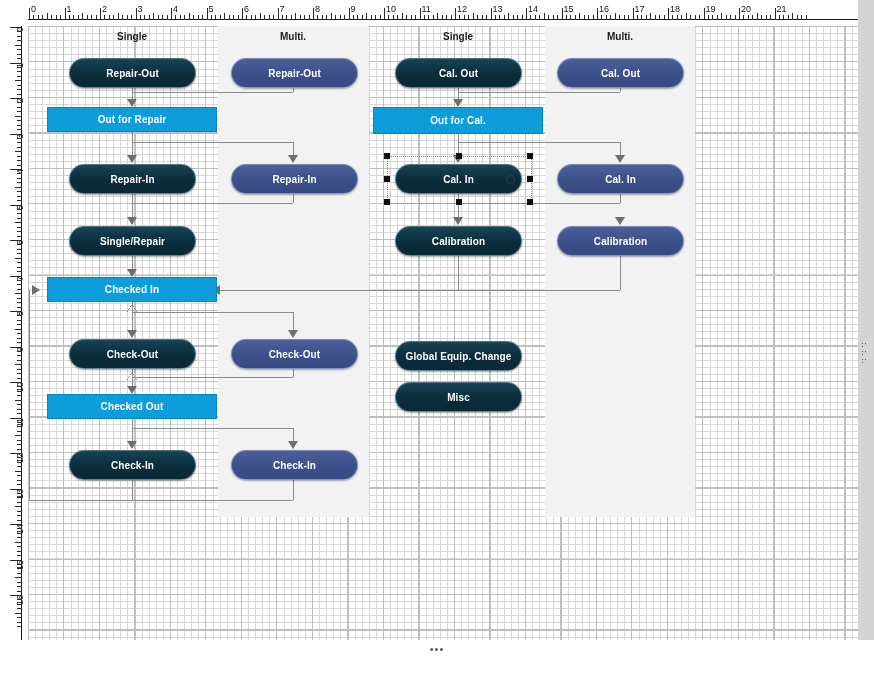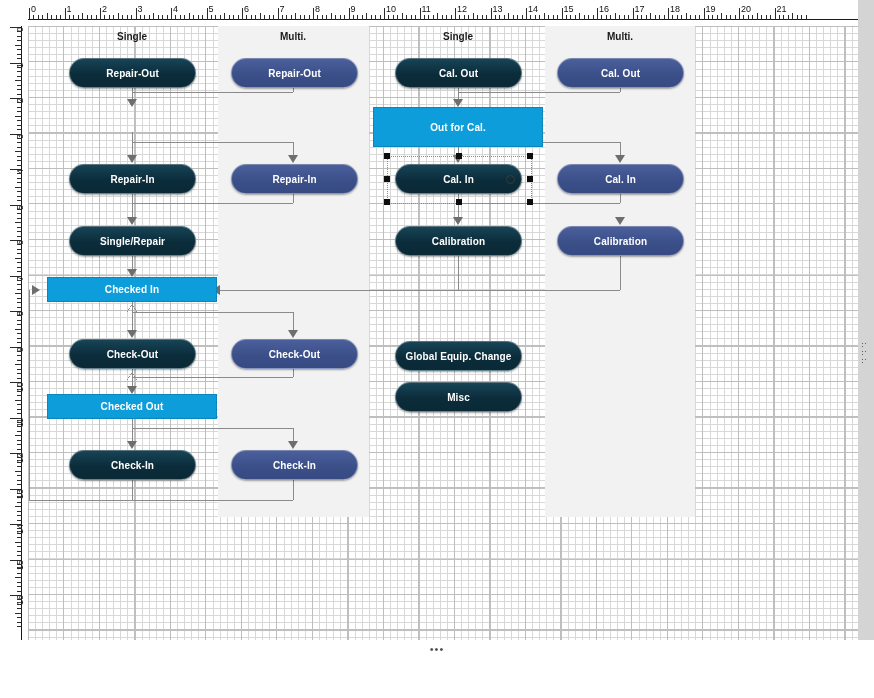--- a/index.html
+++ b/index.html
@@ -602,21 +602,22 @@
         <div class="arrow-d" style="left: 425px; top: 191px;"></div>
         <div class="arrow-d" style="left: 587px; top: 191px;"></div>
         <div class="conn v" style="left: 430px; top: 230px; height: 34px;"></div>
         <div class="conn v" style="left: 592px; top: 230px; height: 34px;"></div>
         <div class="conn h" style="left: 192px; top: 264px; width: 400px;"></div>
         <div class="arrow-l" style="left: 184px; top: 259px;"></div>
         <div class="node pill dark" style="left: 41px; top: 32px; width: 127px; height: 30px; border-radius: 15px;">Repair-Out</div>
         <div class="node pill blue" style="left: 203px; top: 32px; width: 127px; height: 30px; border-radius: 15px;">Repair-Out</div>
         <div class="node pill dark" style="left: 367px; top: 32px; width: 127px; height: 30px; border-radius: 15px;">Cal. Out</div>
         <div class="node pill blue" style="left: 529px; top: 32px; width: 127px; height: 30px; border-radius: 15px;">Cal. Out</div>
-        <div class="node bar" style="left: 345px; top: 81px; width: 170px; height: 40px;">Out for Cal.</div>
+        <div class="node bar" style="left: 19px; top: 81px; width: 170px; height: 25px;">Out for Repair</div>
+        <div class="node bar" style="left: 345px; top: 81px; width: 170px; height: 27px;">Out for Cal.</div>
         <div class="node pill dark" style="left: 41px; top: 138px; width: 127px; height: 30px; border-radius: 15px;">Repair-In</div>
         <div class="node pill blue" style="left: 203px; top: 138px; width: 127px; height: 30px; border-radius: 15px;">Repair-In</div>
         <div class="node pill dark" style="left: 367px; top: 138px; width: 127px; height: 30px; border-radius: 15px;">Cal. In</div>
         <div class="node pill blue" style="left: 529px; top: 138px; width: 127px; height: 30px; border-radius: 15px;">Cal. In</div>
         <div class="node pill dark" style="left: 41px; top: 200px; width: 127px; height: 30px; border-radius: 15px;">Single/Repair</div>
         <div class="node pill dark" style="left: 367px; top: 200px; width: 127px; height: 30px; border-radius: 15px;">Calibration</div>
         <div class="node pill blue" style="left: 529px; top: 200px; width: 127px; height: 30px; border-radius: 15px;">Calibration</div>
         <div class="node bar" style="left: 19px; top: 251px; width: 170px; height: 25px;">Checked In</div>
         <div class="node pill dark" style="left: 41px; top: 313px; width: 127px; height: 30px; border-radius: 15px;">Check-Out</div>
         <div class="node pill blue" style="left: 203px; top: 313px; width: 127px; height: 30px; border-radius: 15px;">Check-Out</div>

